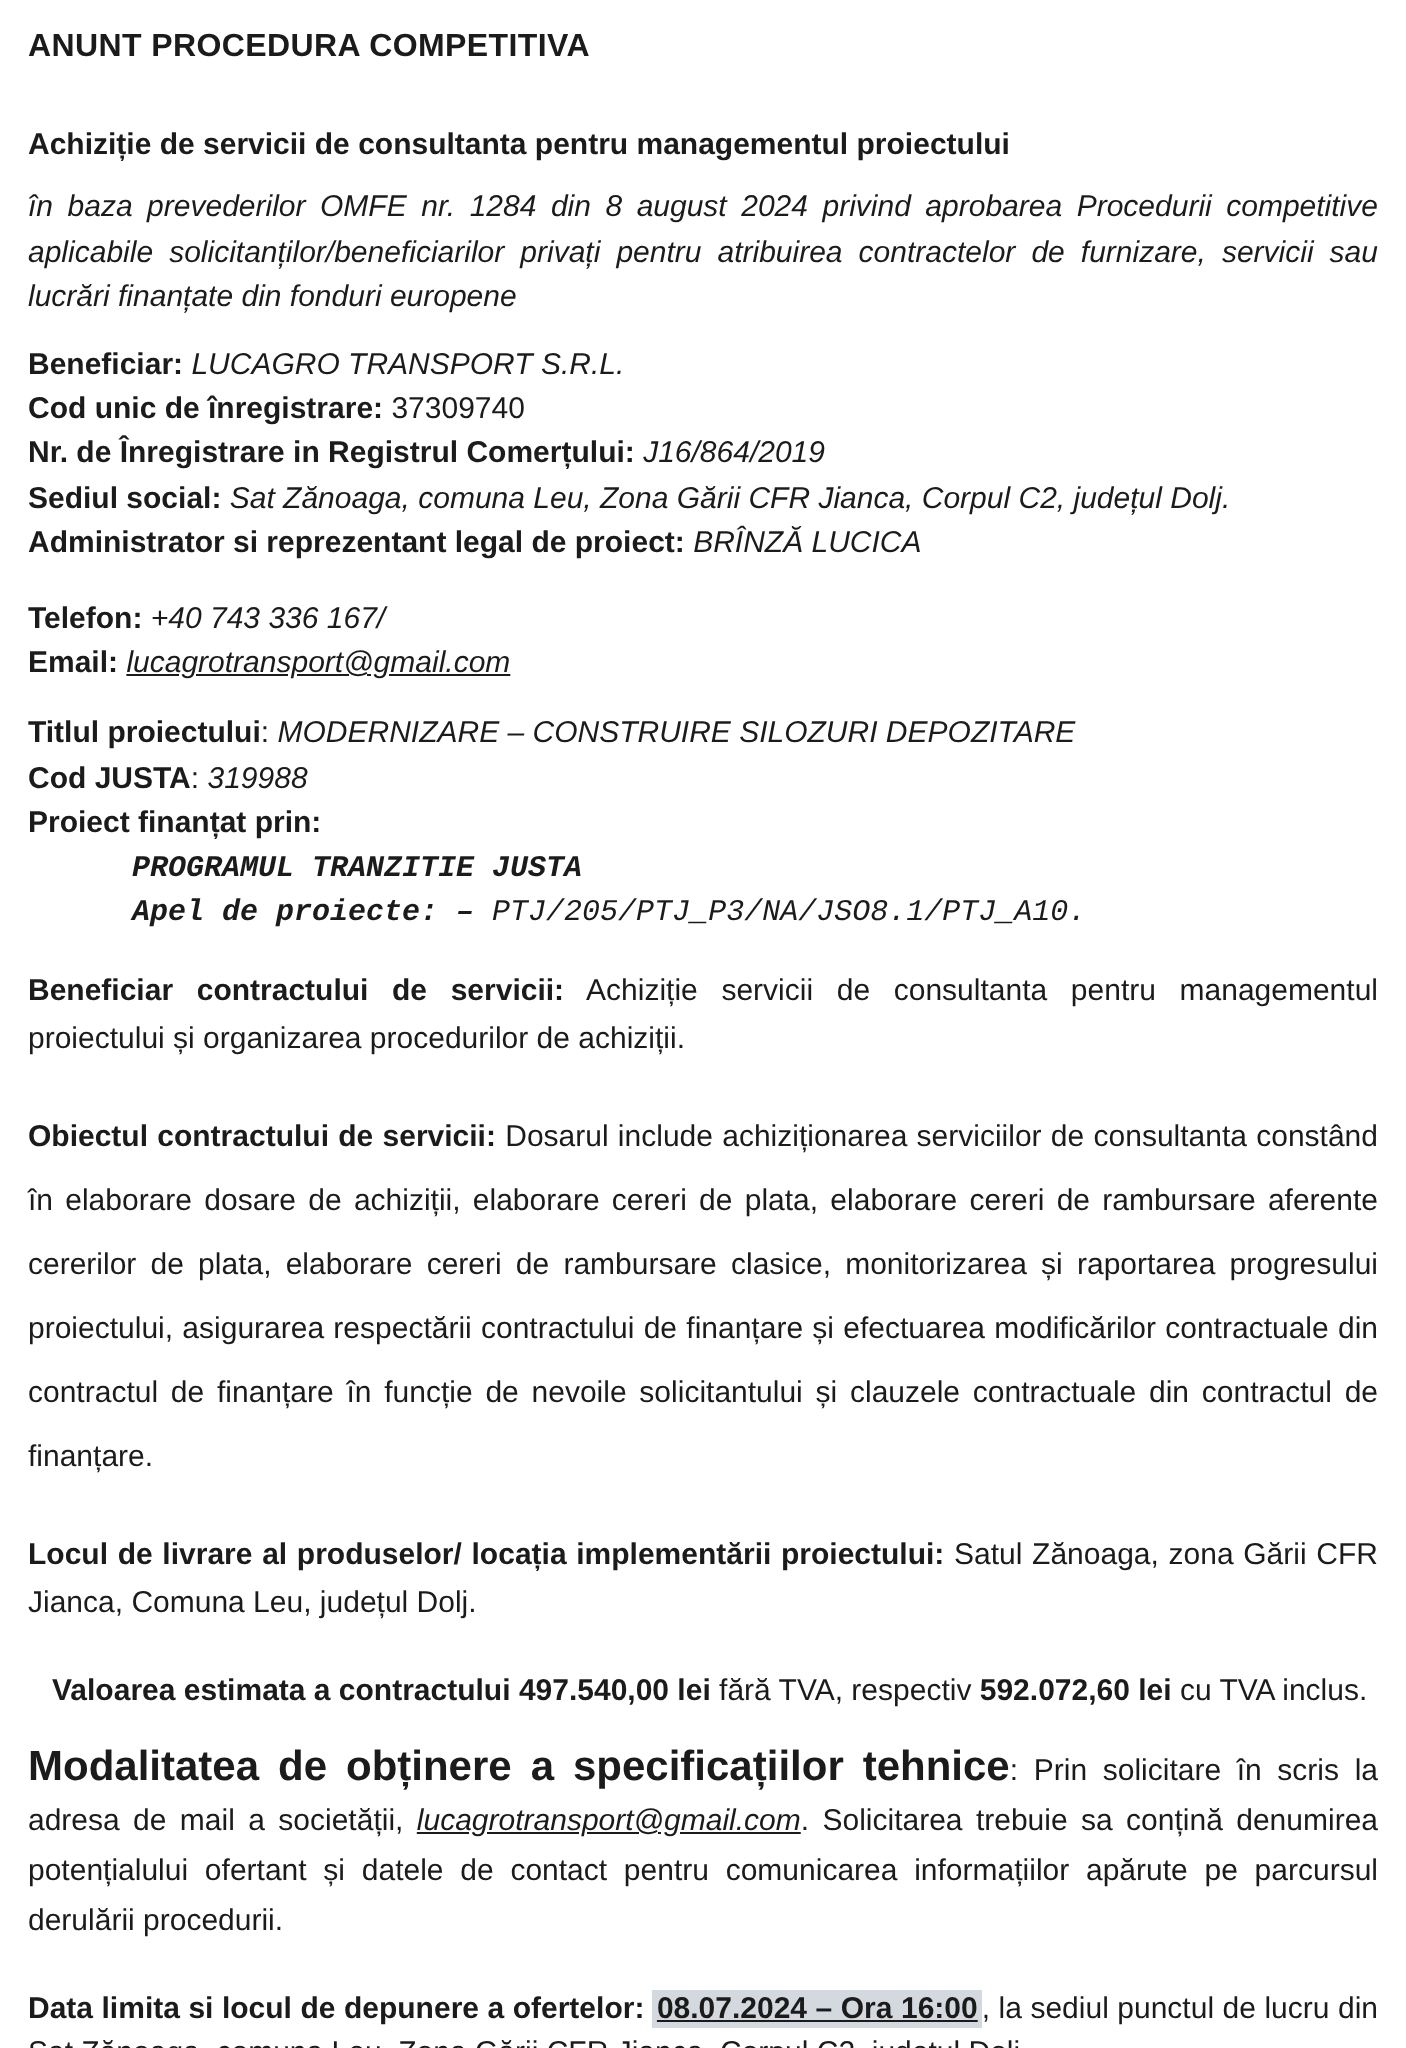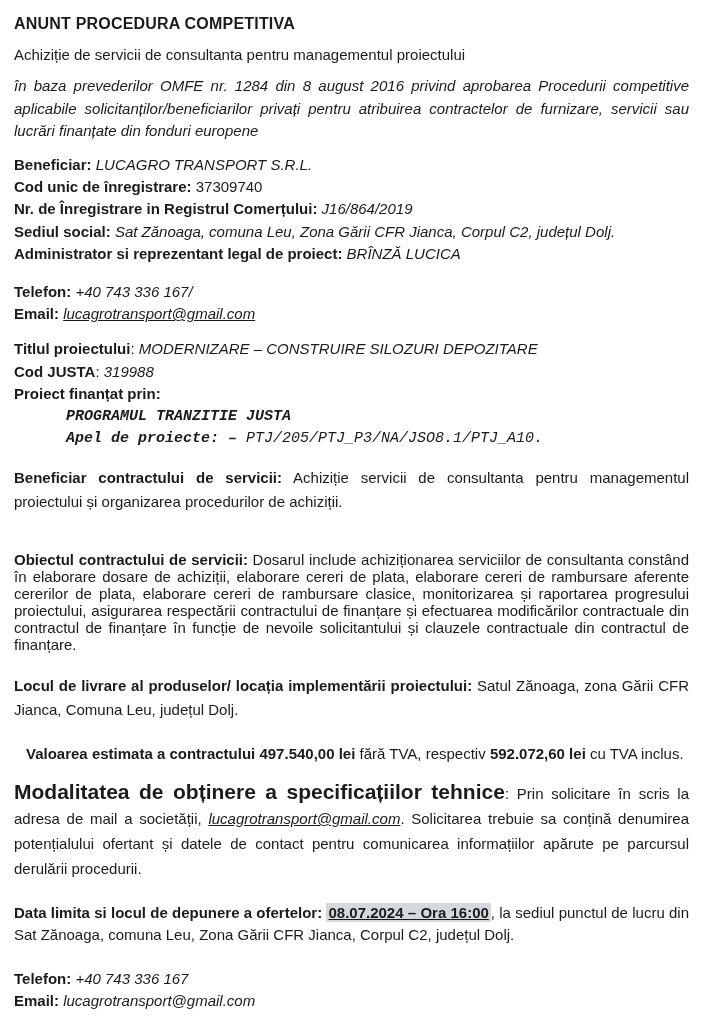--- a/index.html
+++ b/index.html
@@ -12,47 +12,47 @@
   }
   h1.title{
     font-size:16px;line-height:24px;font-weight:bold;
     margin:2px 0 0 0;letter-spacing:.2px;
   }
   p{margin:0;}
   .b{font-weight:bold;}
   .i{font-style:italic;}
   .u{text-decoration:underline;}
   .justify{text-align:justify;}
-  .p-subtitle{margin-top:8px;}
+  .p-subtitle{margin-top:26px;font-weight:bold;}
   .p-legal{margin-top:9px;}
   .block{margin-top:11px;}
   .block-contact1{margin-top:15px;}
   .block-project{margin-top:13px;}
   .indent{padding-left:52px;font-family:Liberation Mono, monospace;}
   .p-denumirea{margin-top:15px;line-height:24px;}
-  .p-obiectul{margin-top:37px;line-height:17px;}
+  .p-obiectul{margin-top:21px;line-height:32px;}
   .p-locul{margin-top:21px;line-height:24px;}
   .p-valoarea{margin-top:21px;margin-left:12px;}
   .p-modalitatea{margin-top:14px;line-height:25px;}
   .specs-heading{font-size:21px;}
   .p-deadline{margin-top:21px;line-height:22.5px;}
   .block-comm{margin-top:21px;}
   .hl{padding:1px 2px;}
   .email-link{color:inherit;cursor:pointer;}
 </style>
 </head>
 <body>
 
 <div class="doc">
 
   <h1 class="title">ANUNT PROCEDURA COMPETITIVA</h1>
 
   <p class="p-subtitle">Achiziție de servicii de consultanta pentru managementul proiectului</p>
 
-  <p class="p-legal i justify">în baza prevederilor OMFE nr. 1284 din 8 august 2016 privind aprobarea Procedurii competitive aplicabile solicitanților/beneficiarilor privați pentru atribuirea contractelor de furnizare, servicii sau lucrări finanțate din fonduri europene</p>
+  <p class="p-legal i justify">în baza prevederilor OMFE nr. 1284 din 8 august 2024 privind aprobarea Procedurii competitive aplicabile solicitanților/beneficiarilor privați pentru atribuirea contractelor de furnizare, servicii sau lucrări finanțate din fonduri europene</p>
 
   <div class="block">
     <p class="line"><span class="b">Beneficiar:</span> <span class="i">LUCAGRO TRANSPORT S.R.L.</span></p>
     <p class="line"><span class="b">Cod unic de înregistrare:</span> <span>37309740</span></p>
     <p class="line"><span class="b">Nr. de Înregistrare in Registrul Comerțului:</span> <span class="i">J16/864/2019</span></p>
     <p class="line"><span class="b">Sediul social:</span> <span class="i">Sat Zănoaga, comuna Leu, Zona Gării CFR Jianca, Corpul C2, județul Dolj.</span></p>
     <p class="line"><span class="b">Administrator si reprezentant legal de proiect:</span> <span class="i">BRÎNZĂ LUCICA</span></p>
   </div>
 
   <div class="block-contact1">

